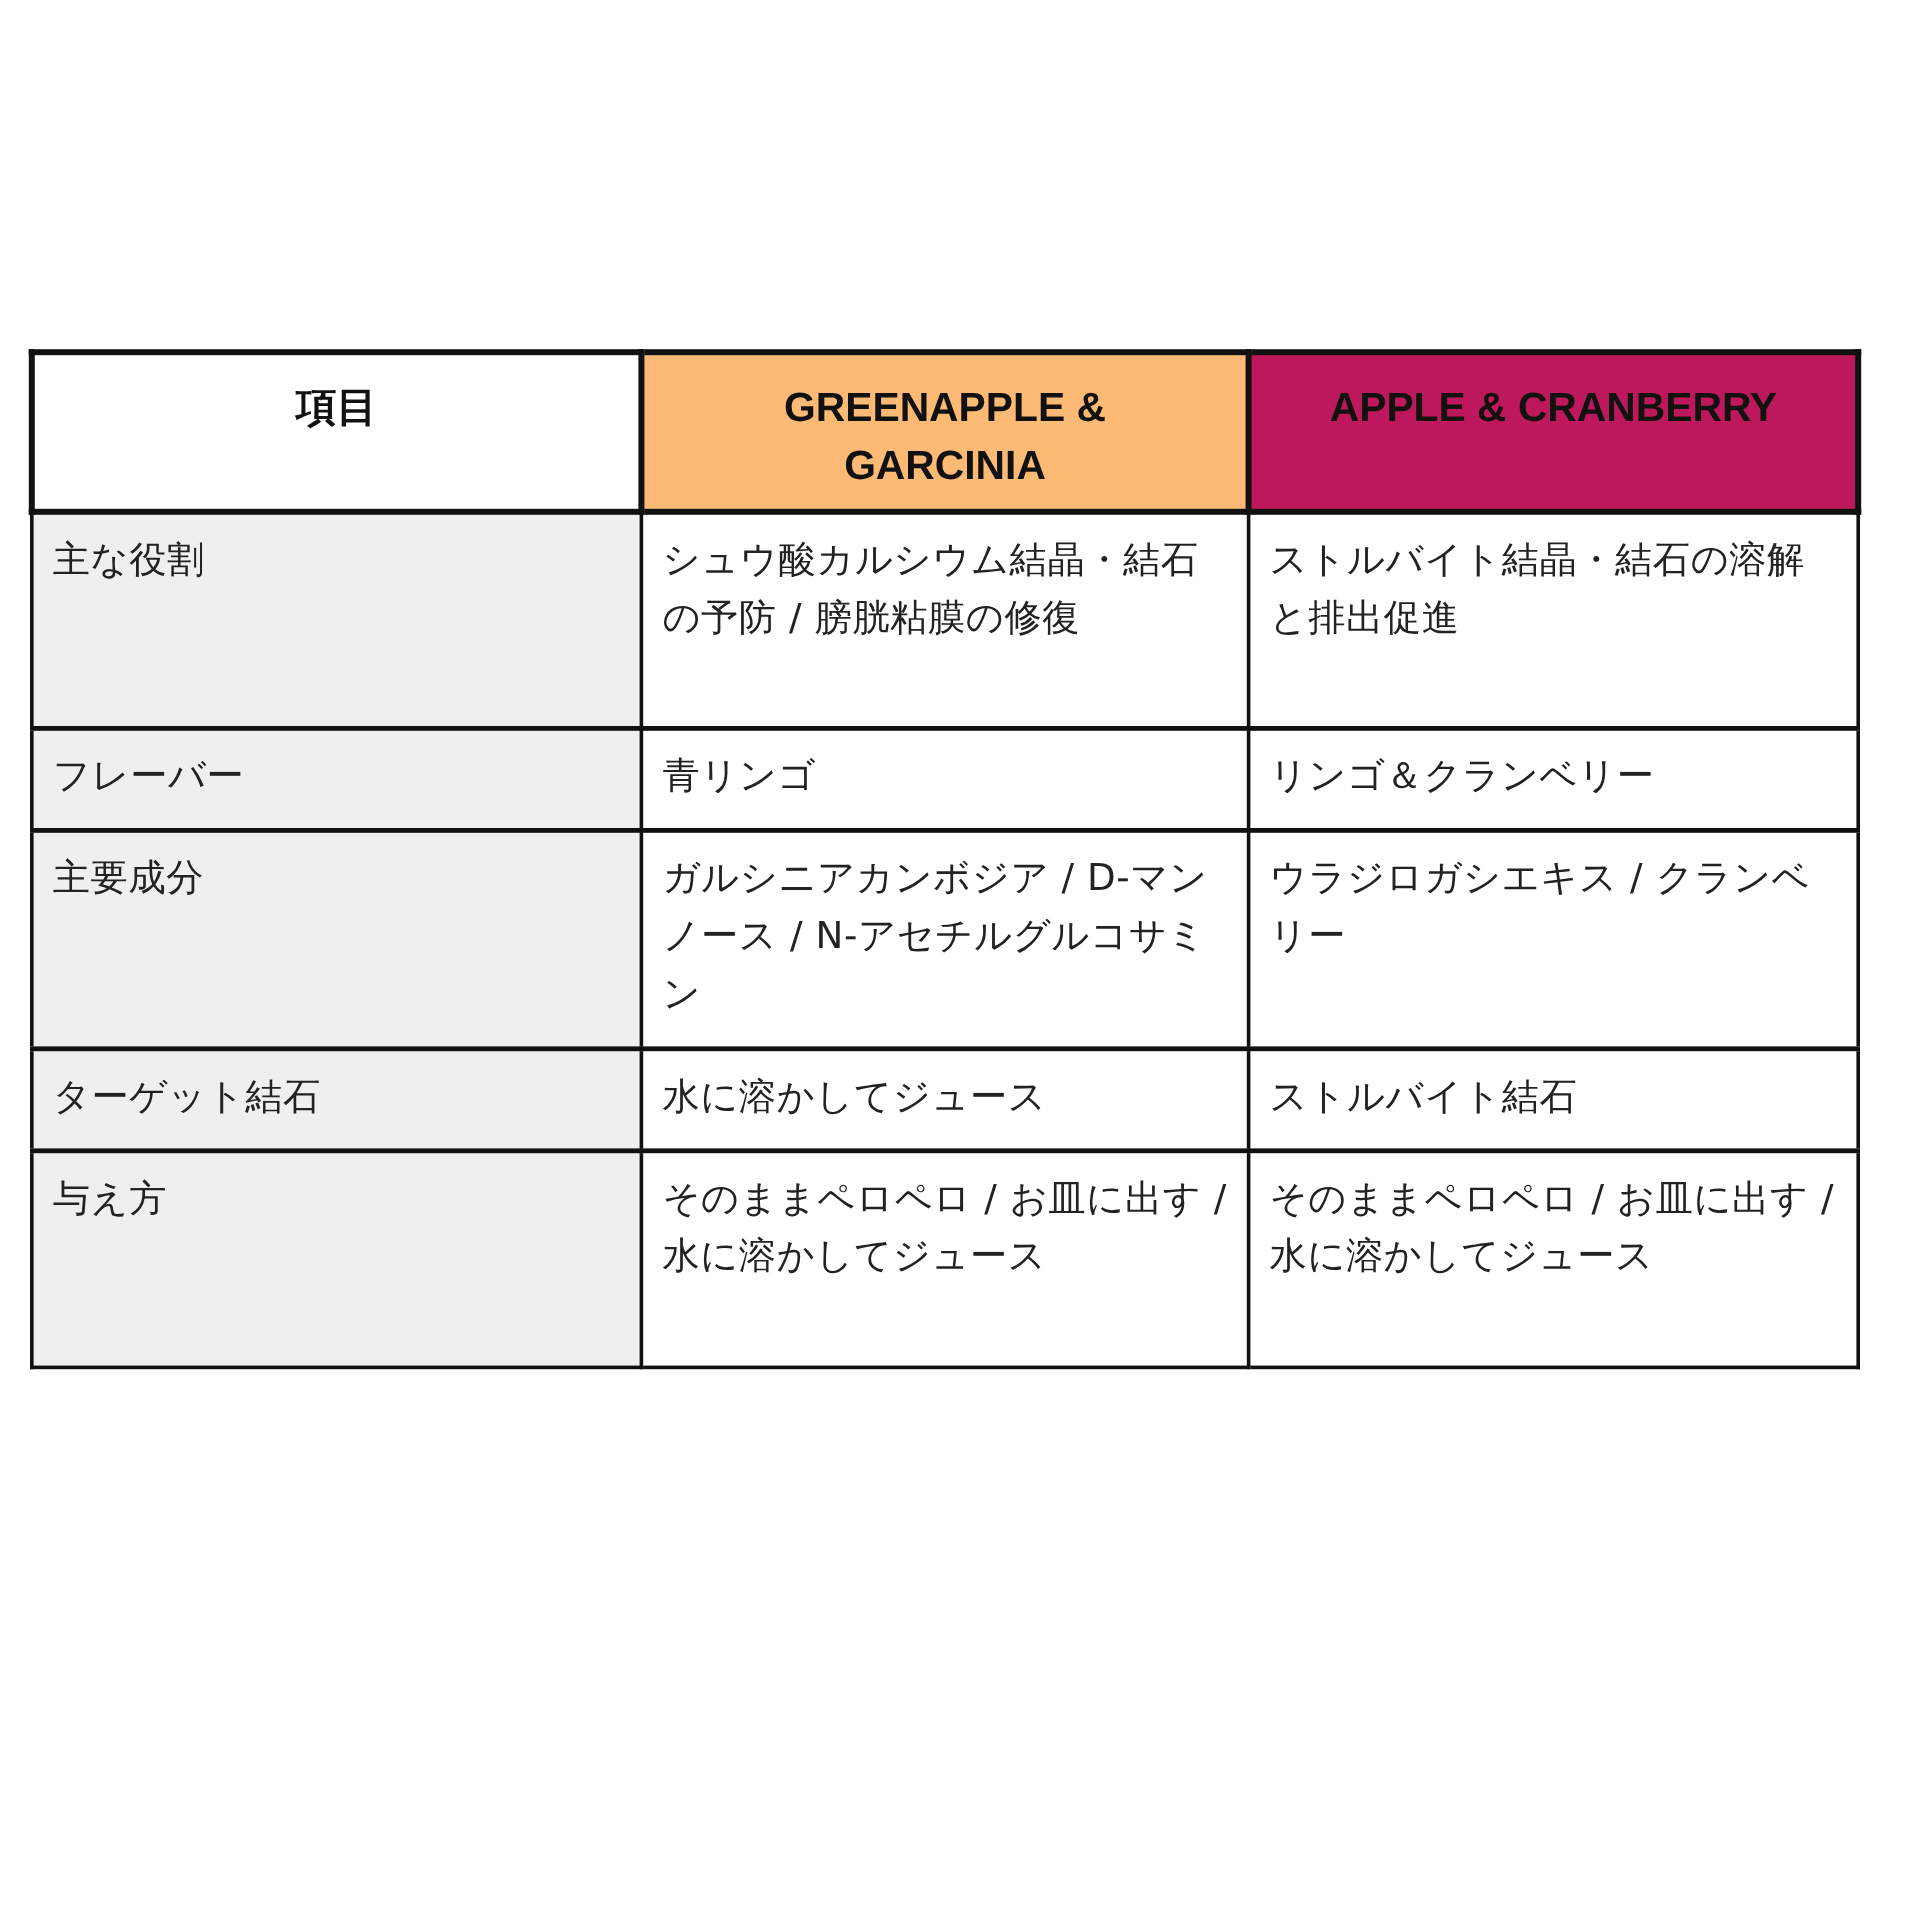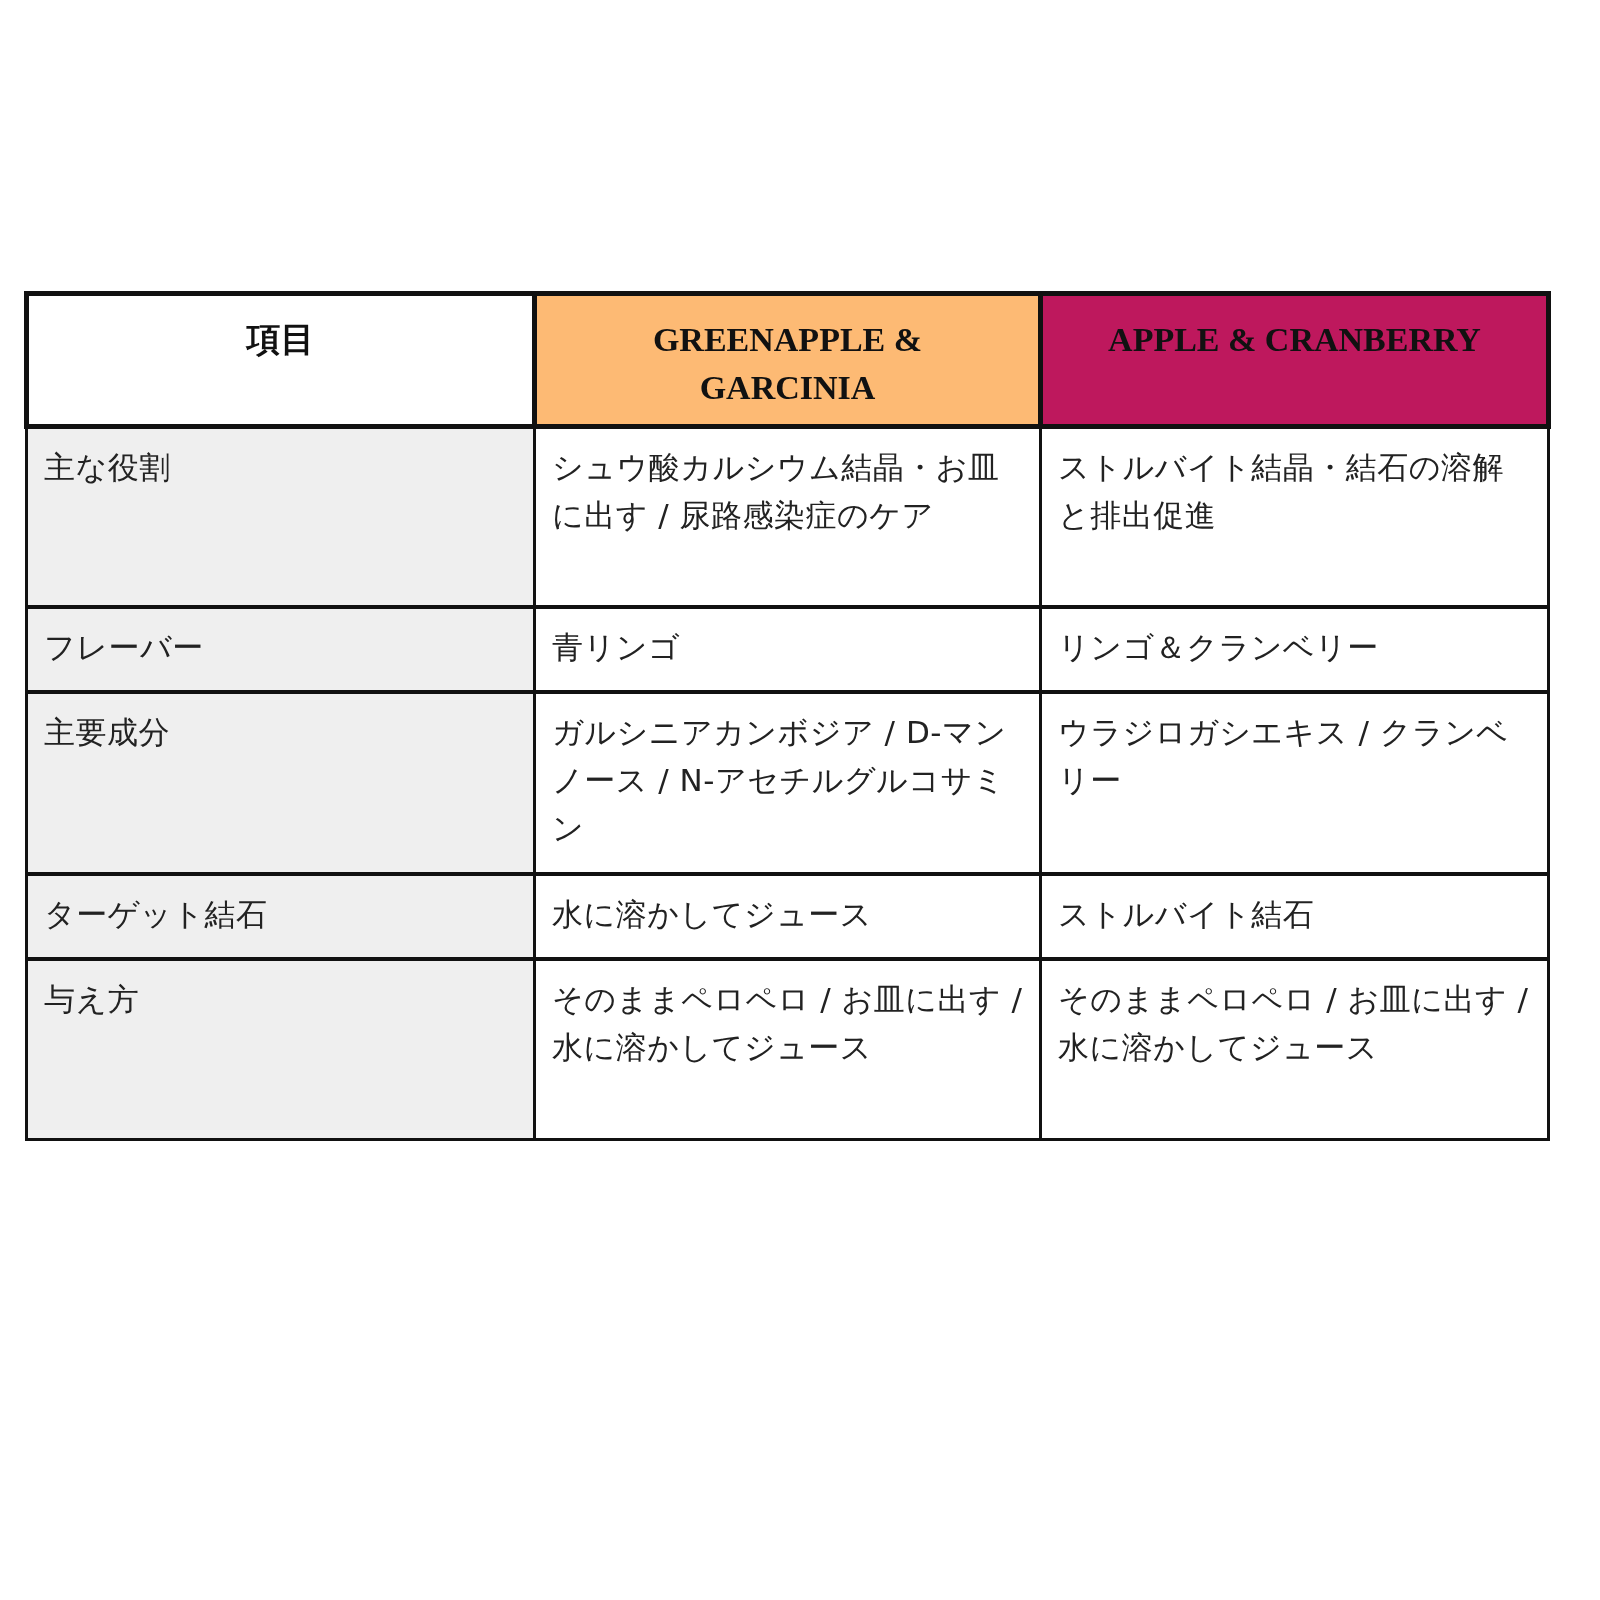--- a/index.html
+++ b/index.html
@@ -10,21 +10,21 @@
     .tbl td, .tbl th { border: 3px solid #111; vertical-align: top; padding: 0; }
     .tbl col.c0 { width: 508px; }
     .tbl col.c1 { width: 506px; }
     .tbl col.c2 { width: 508px; }
     .hdr th { height: 133px; border-width: 5px; font-family: "Liberation Sans", sans-serif;
               font-weight: bold; font-size: 34px; color: #111; text-align: center;
               line-height: 48px; padding-top: 20px; box-sizing: border-box; }
     .hdr th.h0 { background: #ffffff; font-family: "DejaVu Sans", sans-serif; }
     .hdr th.h1 { background: #fdba74; }
     .hdr th.h2 { background: #be185d; }
-    .hdr th span { display: block; padding: 0 60px; font-family: Liberation Serif, serif; }
+    .hdr th span { display: block; padding: 0 60px; }
     .row td { font-size: 31px; line-height: 48px; color: #222; padding: 14px 16px 0 16px;
               box-sizing: border-box; letter-spacing: 0.5px; }
     .row td.label { background: #efefef; }
     .row td.val { background: #ffffff; }
     .r0 td { height: 180px; }
     .r1 td { height: 182px; }
     .r2 td { height: 85px; }
     .r3 td { height: 85px; }
     .r4 td { height: 133px; }
     .r5 td { height: 181px; }
@@ -46,21 +46,21 @@
         </th>
     <th class="h1">
           <span>GREENAPPLE &amp; GARCINIA</span>
         </th>
     <th class="h2">
           <span>APPLE &amp; CRANBERRY</span>
         </th>
   </tr>
   <tr class="row r0">
     <td class="label">主な役割</td>
-    <td class="val">シュウ酸カルシウム結晶・お皿に出す / 尿路感染症のケア</td>
+    <td class="val">シュウ酸カルシウム結晶・結石の予防 / 膀胱粘膜の修復</td>
     <td class="val">ストルバイト結晶・結石の溶解と排出促進</td>
   </tr>
   <tr class="row r2">
     <td class="label">フレーバー</td>
     <td class="val">青リンゴ</td>
     <td class="val">リンゴ＆クランベリー</td>
   </tr>
   <tr class="row r1">
     <td class="label">主要成分</td>
     <td class="val">ガルシニアカンボジア / D-マンノース / N-アセチルグルコサミン</td>

